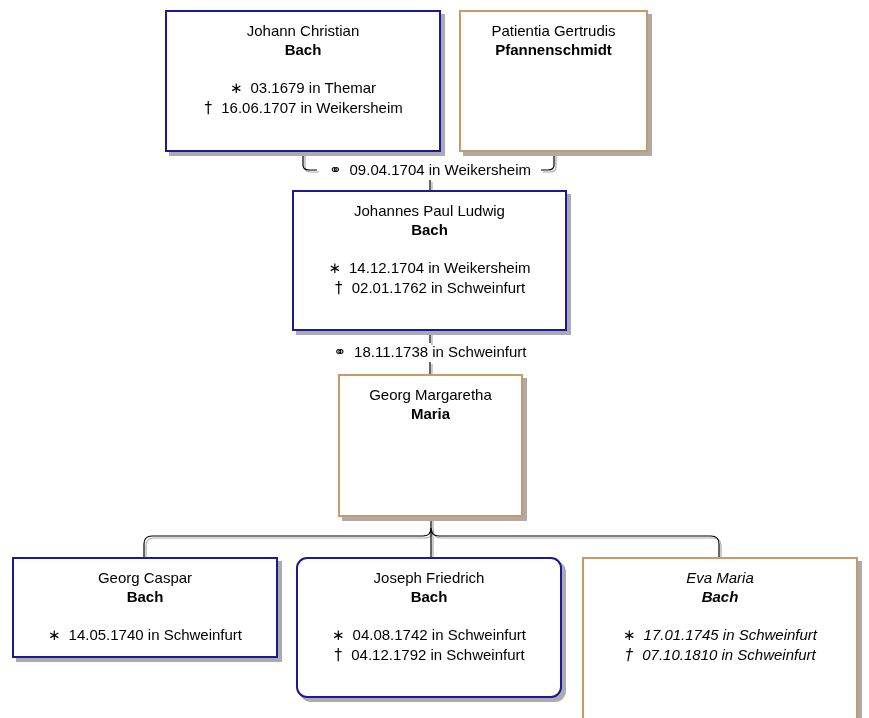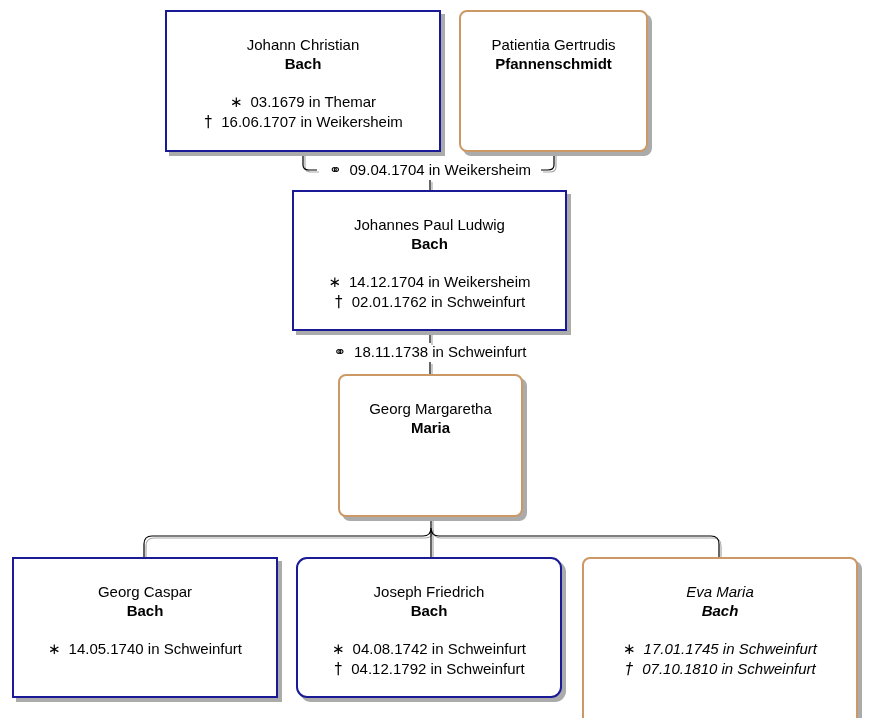--- a/index.html
+++ b/index.html
@@ -19,39 +19,39 @@
 
   .card {
     position: absolute;
     box-sizing: border-box;
     background: #ffffff;
     border: 2px solid #000;
     box-shadow: 4px 4px 0 #ababab;
     text-align: center;
     font-size: 15px;
     line-height: 19px;
-    padding-top: 23px;
+    padding-top: 9px;
   }
   .card.male   { border-color: #1a1a96; }
-  .card.female { border-color: #cc9966; border-radius: 8px; }
+  .card.female { border-color: #cc9966; }
   .surname { font-weight: bold; }
   .events { margin-top: 19px; }
   .event .sym {
     display: inline-block;
     min-width: 10px;
     margin-right: 8px;
     text-align: center;
     font-family: "DejaVu Sans", "Liberation Sans", sans-serif;
   }
 
   #card-0 { left: 165px; top: 10px;  width: 276px; height: 142px; }
   #card-1 { left: 459px; top: 10px;  width: 189px; height: 142px; }
   #card-2 { left: 292px; top: 190px; width: 275px; height: 141px; }
   #card-3 { left: 338px; top: 374px; width: 185px; height: 143px; }
-  #card-4 { left: 12px;  top: 557px; width: 266px; height: 141px; }
+  #card-4 { left: 12px;  top: 557px; width: 266px; height: 101px; }
   #card-5 { left: 296px; top: 557px; width: 266px; height: 141px; border-radius: 11px; }
   #card-6 { left: 582px; top: 557px; width: 276px; height: 180px; font-style: italic; }
 
   .marriage {
     position: absolute;
     width: 300px;
     text-align: center;
     font-size: 15px;
     line-height: 18px;
     background: transparent;

